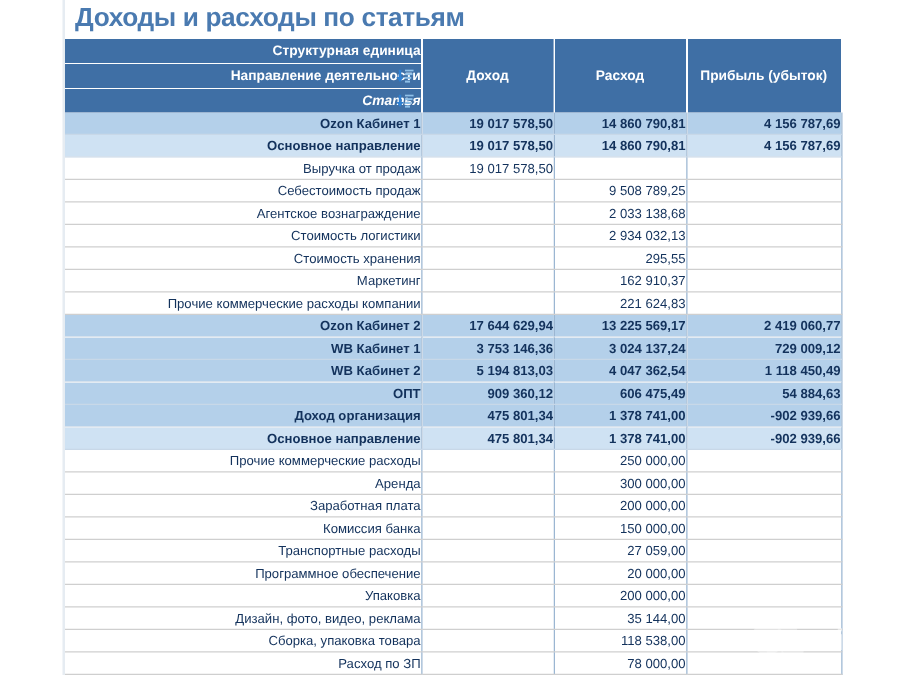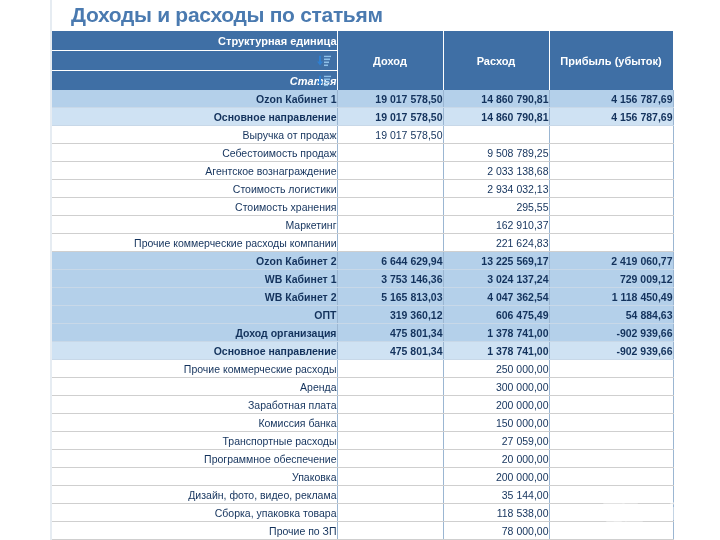--- a/index.html
+++ b/index.html
@@ -21,21 +21,21 @@
     top: 0px;
     width: 621px;
   }
 
   .report-title {
     font-size: 21px;
     font-weight: bold;
     color: #4a7ab0;
     letter-spacing: -0.3px;
     line-height: 28px;
-    padding: 1px 0 2px 19px;
+    padding: 1px 0 2px 8px;
     white-space: nowrap;
     background: #ffffff;
   }
 
   table.pivot {
     border-collapse: collapse;
     table-layout: fixed;
     width: 621px;
     font-size: 10.5px;
     color: #13325c;
@@ -176,20 +176,21 @@
         </th>
         <th class="hdr-span" rowspan="3">
           <span>Расход</span>
         </th>
         <th class="hdr-span" rowspan="3">
           <span>Прибыль (убыток)</span>
         </th>
       </tr>
       <tr>
         <th class="hdr-cell lbl">
+          <span>Направление деятельности</span>
           <svg class="sort-icon" viewBox="0 0 16 11">
             <path d="M4 0 h2 v6 h2 l-3 4 l-3 -4 h2 z" fill="#2f7fd0"></path>
             <rect x="9" y="0" width="7" height="1.6" fill="#8fc0e8"></rect>
             <rect x="9" y="3" width="6" height="1.6" fill="#8fc0e8"></rect>
             <rect x="9" y="6" width="5" height="1.6" fill="#8fc0e8"></rect>
             <rect x="9" y="9" width="4" height="1.6" fill="#8fc0e8"></rect>
           </svg>
         </th>
       </tr>
       <tr>
@@ -256,39 +257,39 @@
           <td class="c-num"></td>
         </tr>
         <tr class="r-lvl3">
           <td class="c-label ind3">Прочие коммерческие расходы компании</td>
           <td class="c-num"></td>
           <td class="c-num">221 624,83</td>
           <td class="c-num"></td>
         </tr>
         <tr class="r-lvl1">
           <td class="c-label ind1">Ozon Кабинет 2</td>
-          <td class="c-num">6 644 629,94</td>
+          <td class="c-num">17 644 629,94</td>
           <td class="c-num">13 225 569,17</td>
           <td class="c-num">2 419 060,77</td>
         </tr>
         <tr class="r-lvl1">
           <td class="c-label ind1">WB Кабинет 1</td>
           <td class="c-num">3 753 146,36</td>
           <td class="c-num">3 024 137,24</td>
           <td class="c-num">729 009,12</td>
         </tr>
         <tr class="r-lvl1">
           <td class="c-label ind1">WB Кабинет 2</td>
-          <td class="c-num">5 165 813,03</td>
+          <td class="c-num">5 194 813,03</td>
           <td class="c-num">4 047 362,54</td>
           <td class="c-num">1 118 450,49</td>
         </tr>
         <tr class="r-lvl1">
           <td class="c-label ind1">ОПТ</td>
-          <td class="c-num">319 360,12</td>
+          <td class="c-num">909 360,12</td>
           <td class="c-num">606 475,49</td>
           <td class="c-num">54 884,63</td>
         </tr>
         <tr class="r-lvl1">
           <td class="c-label ind1">Доход организация</td>
           <td class="c-num">475 801,34</td>
           <td class="c-num">1 378 741,00</td>
           <td class="c-num">-902 939,66</td>
         </tr>
         <tr class="r-lvl2">
@@ -345,21 +346,21 @@
           <td class="c-num">35 144,00</td>
           <td class="c-num"></td>
         </tr>
         <tr class="r-lvl3">
           <td class="c-label ind3">Сборка, упаковка товара</td>
           <td class="c-num"></td>
           <td class="c-num">118 538,00</td>
           <td class="c-num"></td>
         </tr>
         <tr class="r-lvl3">
-          <td class="c-label ind3">Прочие по ЗП</td>
+          <td class="c-label ind3">Расход по ЗП</td>
           <td class="c-num"></td>
           <td class="c-num">78 000,00</td>
           <td class="c-num"></td>
         </tr>
         <tr class="r-total">
           <td class="c-label ind1">Итого</td>
           <td class="c-num">44 629 329,29</td>
           <td class="c-num">37 054 076,25</td>
           <td class="c-num">7 575 253,04</td>
         </tr>

